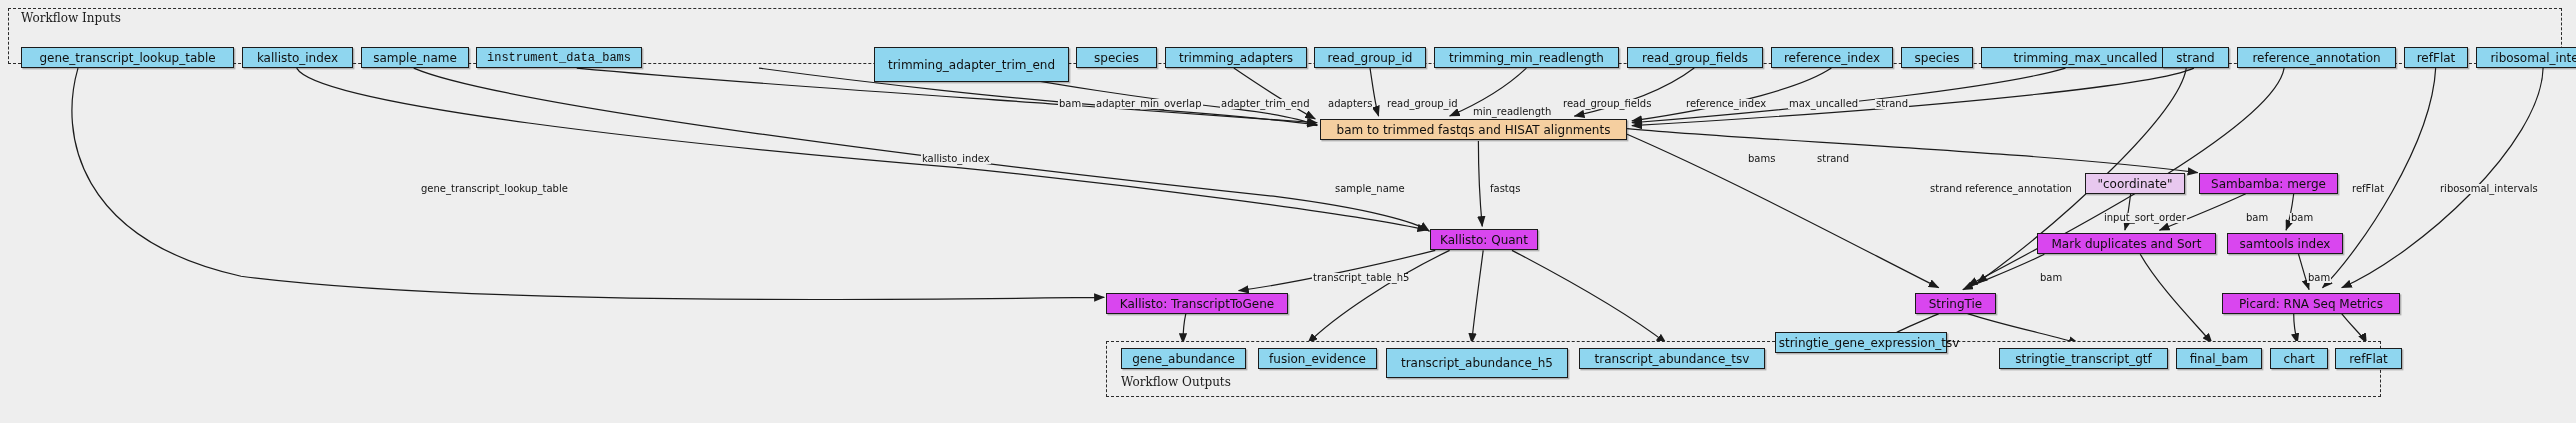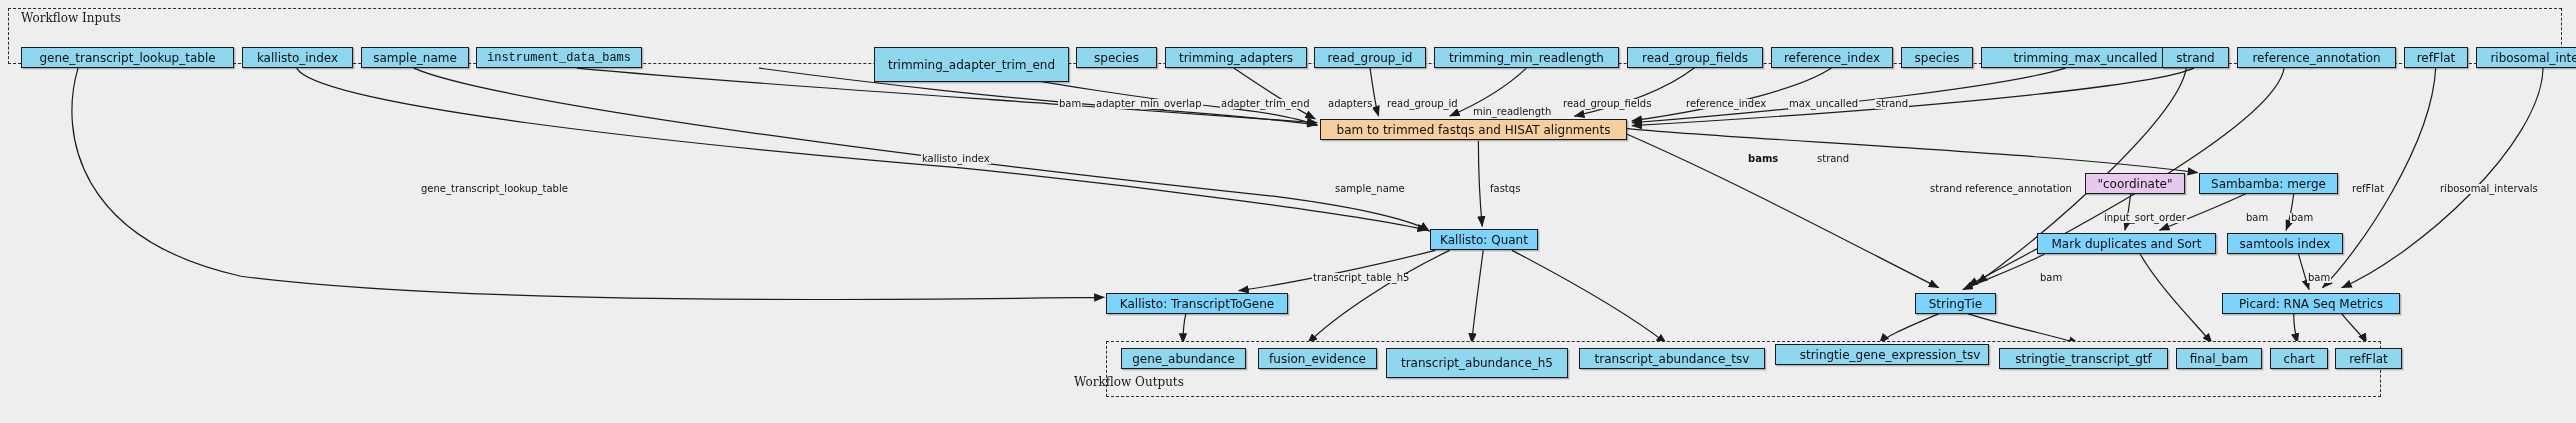--- a/index.html
+++ b/index.html
@@ -5,21 +5,21 @@
   html,body{margin:0;padding:0;background:#eeeeee;}
   body{font-family:"DejaVu Sans","Liberation Sans",sans-serif;}
   #stage{position:relative;width:2576px;height:423px;background:#eeeeee;overflow:hidden;}
   svg#wires{position:absolute;left:0;top:0;width:2576px;height:423px;pointer-events:none;}
   .cluster{position:absolute;border:1.5px dashed #2b2b2b;background:#eeeeee;box-sizing:border-box;}
   .cluster-label{position:absolute;font-family:"DejaVu Serif","Liberation Serif",serif;font-size:12px;color:#1a1a1a;white-space:nowrap;}
   .node{position:absolute;box-sizing:border-box;display:flex;align-items:center;justify-content:center;
         border:1.1px solid #1b1b1b;font-size:12px;color:#101010;white-space:nowrap;
         font-family:"DejaVu Sans","Liberation Sans",sans-serif;line-height:1;}
   .n-io{background:#8fd6ef;box-shadow:1.4px 1.4px 0 rgba(0,0,0,.25);}
-  .n-proc{background:#7dd3fc;box-shadow:1.4px 1.4px 0 rgba(0,0,0,.25);}
+  .n-proc{background:#d946ef;box-shadow:1.4px 1.4px 0 rgba(0,0,0,.25);}
   .n-main{background:#f5cfa0;box-shadow:1.4px 1.4px 0 rgba(0,0,0,.25);}
   .n-lit{background:#e8c8ef;box-shadow:1.4px 1.4px 0 rgba(0,0,0,.25);}
   .elabel{position:absolute;font-size:10px;color:#141414;white-space:nowrap;
           font-family:"DejaVu Sans","Liberation Sans",sans-serif;background:#eeeeee;padding:0 1px;line-height:1;}
   .wire{fill:none;stroke:#1b1b1b;stroke-width:1.25px;}
 </style>
 </head>
 <body>
 
 <div id="stage">
@@ -86,21 +86,21 @@
 
       <path class="wire" d="M2390,327 C2390,340 2392,350 2394,358"></path>
       <path class="wire" d="M2440,327 C2450,340 2462,350 2466,358"></path>
     </g>
   </svg>
 
   <div class="cluster" style="left:7.7px;top:7.7px;width:2554px;height:56px;"></div>
   <div class="cluster-label" style="left:21px;top:10.6px;">Workflow Inputs</div>
 
   <div class="cluster" style="left:1106px;top:341px;width:1275px;height:56px;"></div>
-  <div class="cluster-label" style="left:1074px;top:375px;">Workflow Outputs</div>
+  <div class="cluster-label" style="left:1121px;top:375px;">Workflow Outputs</div>
 
   <div class="node n-io" style="left:21px;top:47px;width:213px;height:21px;">gene_transcript_lookup_table</div>
   <div class="node n-io" style="left:242px;top:47px;width:111px;height:21px;">kallisto_index</div>
   <div class="node n-io" style="left:361px;top:47px;width:108px;height:21px;">sample_name</div>
   <div class="node n-io" style="left:476px;top:47px;width:166px;height:21px;font-family:Liberation Mono, monospace;">instrument_data_bams</div>
   <div class="node n-io" style="left:874px;top:47px;width:195px;height:35px;">trimming_adapter_trim_end</div>
   <div class="node n-io" style="left:1076px;top:47px;width:81px;height:21px;">species</div>
   <div class="node n-io" style="left:1165px;top:47px;width:142px;height:21px;">trimming_adapters</div>
   <div class="node n-io" style="left:1314px;top:47px;width:112px;height:21px;">read_group_id</div>
   <div class="node n-io" style="left:1434px;top:47px;width:185px;height:21px;">trimming_min_readlength</div>
@@ -120,42 +120,42 @@
   <div class="node n-lit" style="left:2085px;top:173px;width:100px;height:21px;">"coordinate"</div>
   <div class="node n-proc" style="left:2199px;top:173px;width:139px;height:21px;">Sambamba: merge</div>
   <div class="node n-proc" style="left:2037px;top:233px;width:179px;height:21px;">Mark duplicates and Sort</div>
   <div class="node n-proc" style="left:2227px;top:233px;width:116px;height:21px;">samtools index</div>
   <div class="node n-proc" style="left:2222px;top:293px;width:178px;height:21px;">Picard: RNA Seq Metrics</div>
 
   <div class="node n-io" style="left:1121px;top:348px;width:125px;height:21px;">gene_abundance</div>
   <div class="node n-io" style="left:1258px;top:348px;width:119px;height:21px;text-align:right;">fusion_evidence</div>
   <div class="node n-io" style="left:1386px;top:348px;width:182px;height:30px;">transcript_abundance_h5</div>
   <div class="node n-io" style="left:1579px;top:348px;width:186px;height:21px;">transcript_abundance_tsv</div>
-  <div class="node n-io" style="left:1775px;top:344px;width:214px;height:21px;padding-left:16px;">stringtie_gene_expression_tsv</div>
+  <div class="node n-io" style="left:1775px;top:332px;width:172px;height:21px;padding-left:16px;">stringtie_gene_expression_tsv</div>
   <div class="node n-io" style="left:1999px;top:348px;width:169px;height:21px;">stringtie_transcript_gtf</div>
   <div class="node n-io" style="left:2176px;top:348px;width:86px;height:21px;">final_bam</div>
   <div class="node n-io" style="left:2270px;top:348px;width:58px;height:21px;">chart</div>
   <div class="node n-io" style="left:2335px;top:348px;width:67px;height:21px;">refFlat</div>
 
   <div class="elabel" style="left:1058px;top:99px;">bam</div>
   <div class="elabel" style="left:1095px;top:99px;">adapter_min_overlap</div>
   <div class="elabel" style="left:1220px;top:99px;">adapter_trim_end</div>
   <div class="elabel" style="left:1327px;top:99px;">adapters</div>
   <div class="elabel" style="left:1386px;top:99px;">read_group_id</div>
   <div class="elabel" style="left:1472px;top:107px;">min_readlength</div>
   <div class="elabel" style="left:1562px;top:99px;">read_group_fields</div>
   <div class="elabel" style="left:1685px;top:99px;">reference_index</div>
   <div class="elabel" style="left:1788px;top:99px;">max_uncalled</div>
   <div class="elabel" style="left:1875px;top:99px;">strand</div>
 
   <div class="elabel" style="left:420px;top:184px;">gene_transcript_lookup_table</div>
   <div class="elabel" style="left:921px;top:154px;">kallisto_index</div>
   <div class="elabel" style="left:1334px;top:184px;">sample_name</div>
   <div class="elabel" style="left:1489px;top:184px;">fastqs</div>
-  <div class="elabel" style="left:1747px;top:154px;font-weight:bold;">bams</div>
+  <div class="elabel" style="left:1747px;top:154px;">bams</div>
   <div class="elabel" style="left:1816px;top:154px;">strand</div>
   <div class="elabel" style="left:1929px;top:184px;">strand</div>
   <div class="elabel" style="left:1964px;top:184px;">reference_annotation</div>
   <div class="elabel" style="left:2351px;top:184px;">refFlat</div>
   <div class="elabel" style="left:2439px;top:184px;">ribosomal_intervals</div>
 
   <div class="elabel" style="left:2103px;top:213px;">input_sort_order</div>
   <div class="elabel" style="left:2245px;top:213px;">bam</div>
   <div class="elabel" style="left:2290px;top:213px;">bam</div>
 

